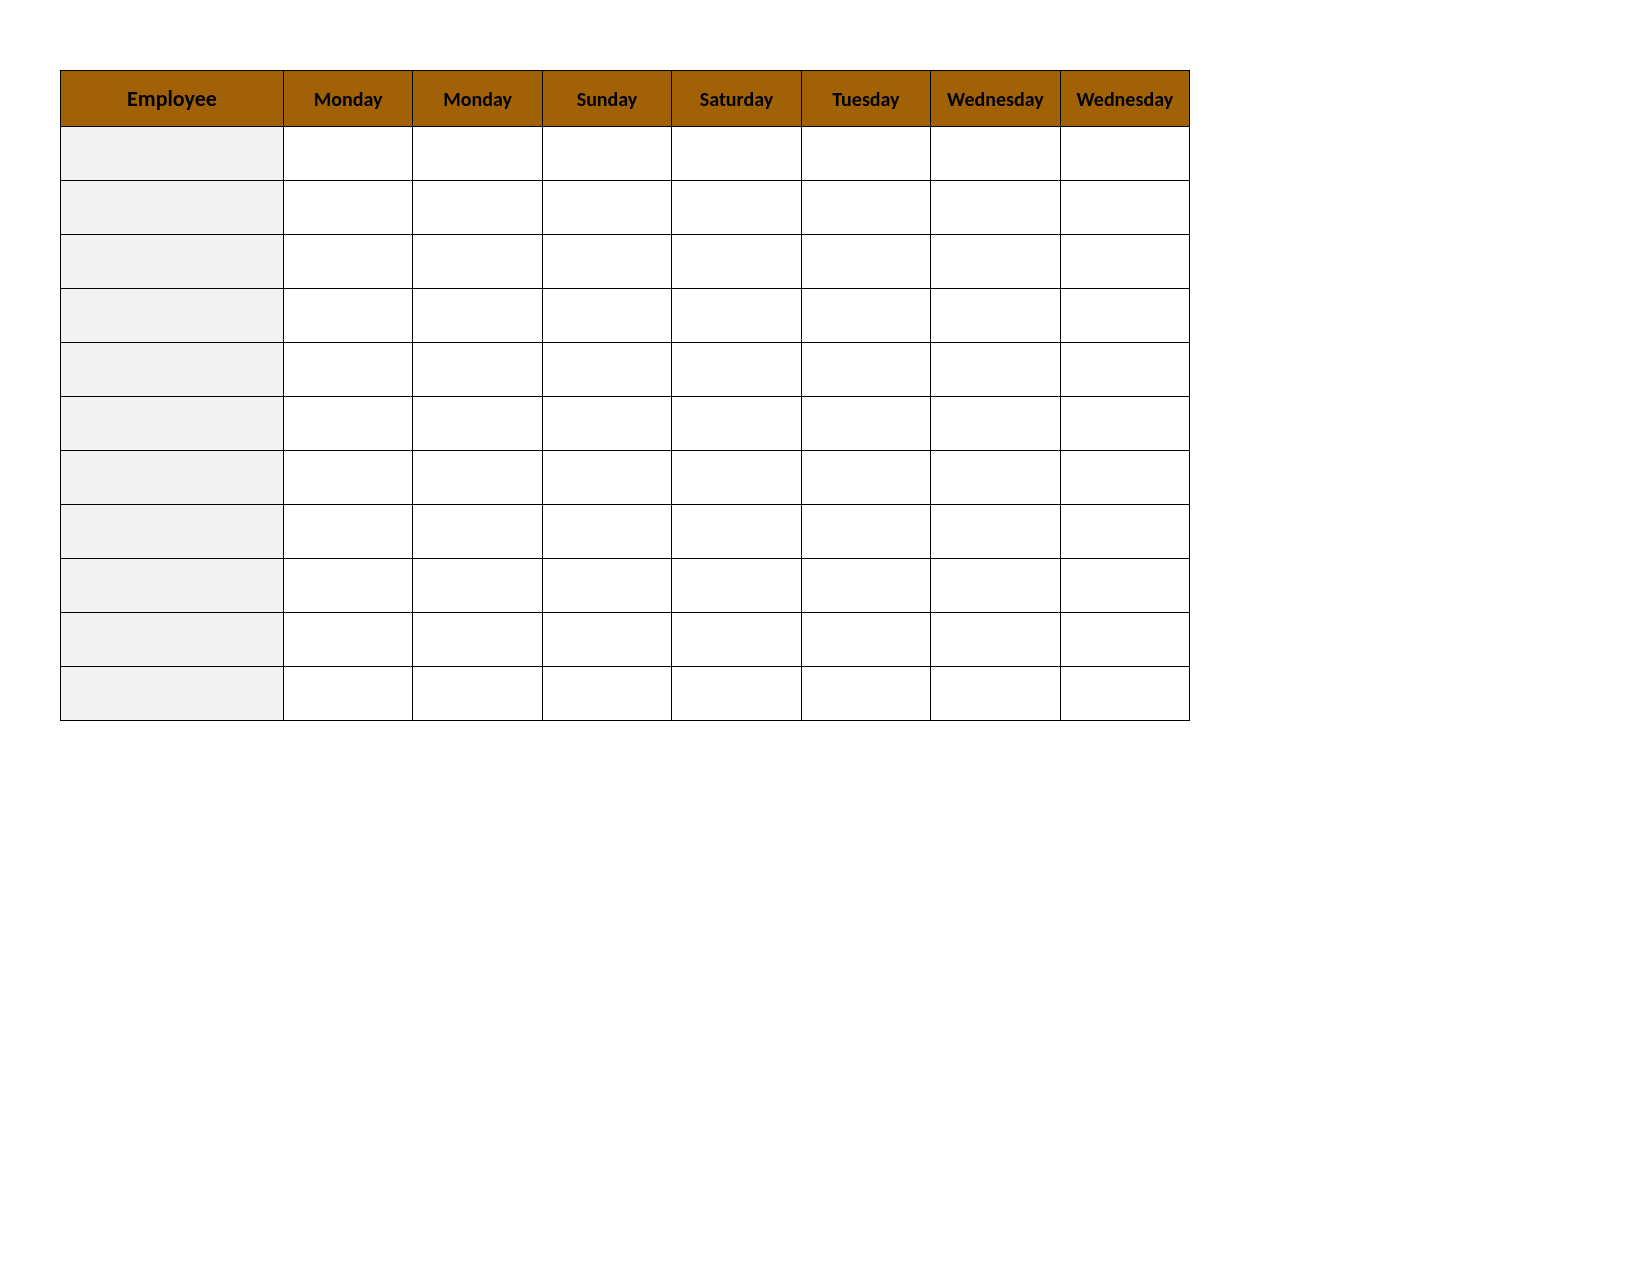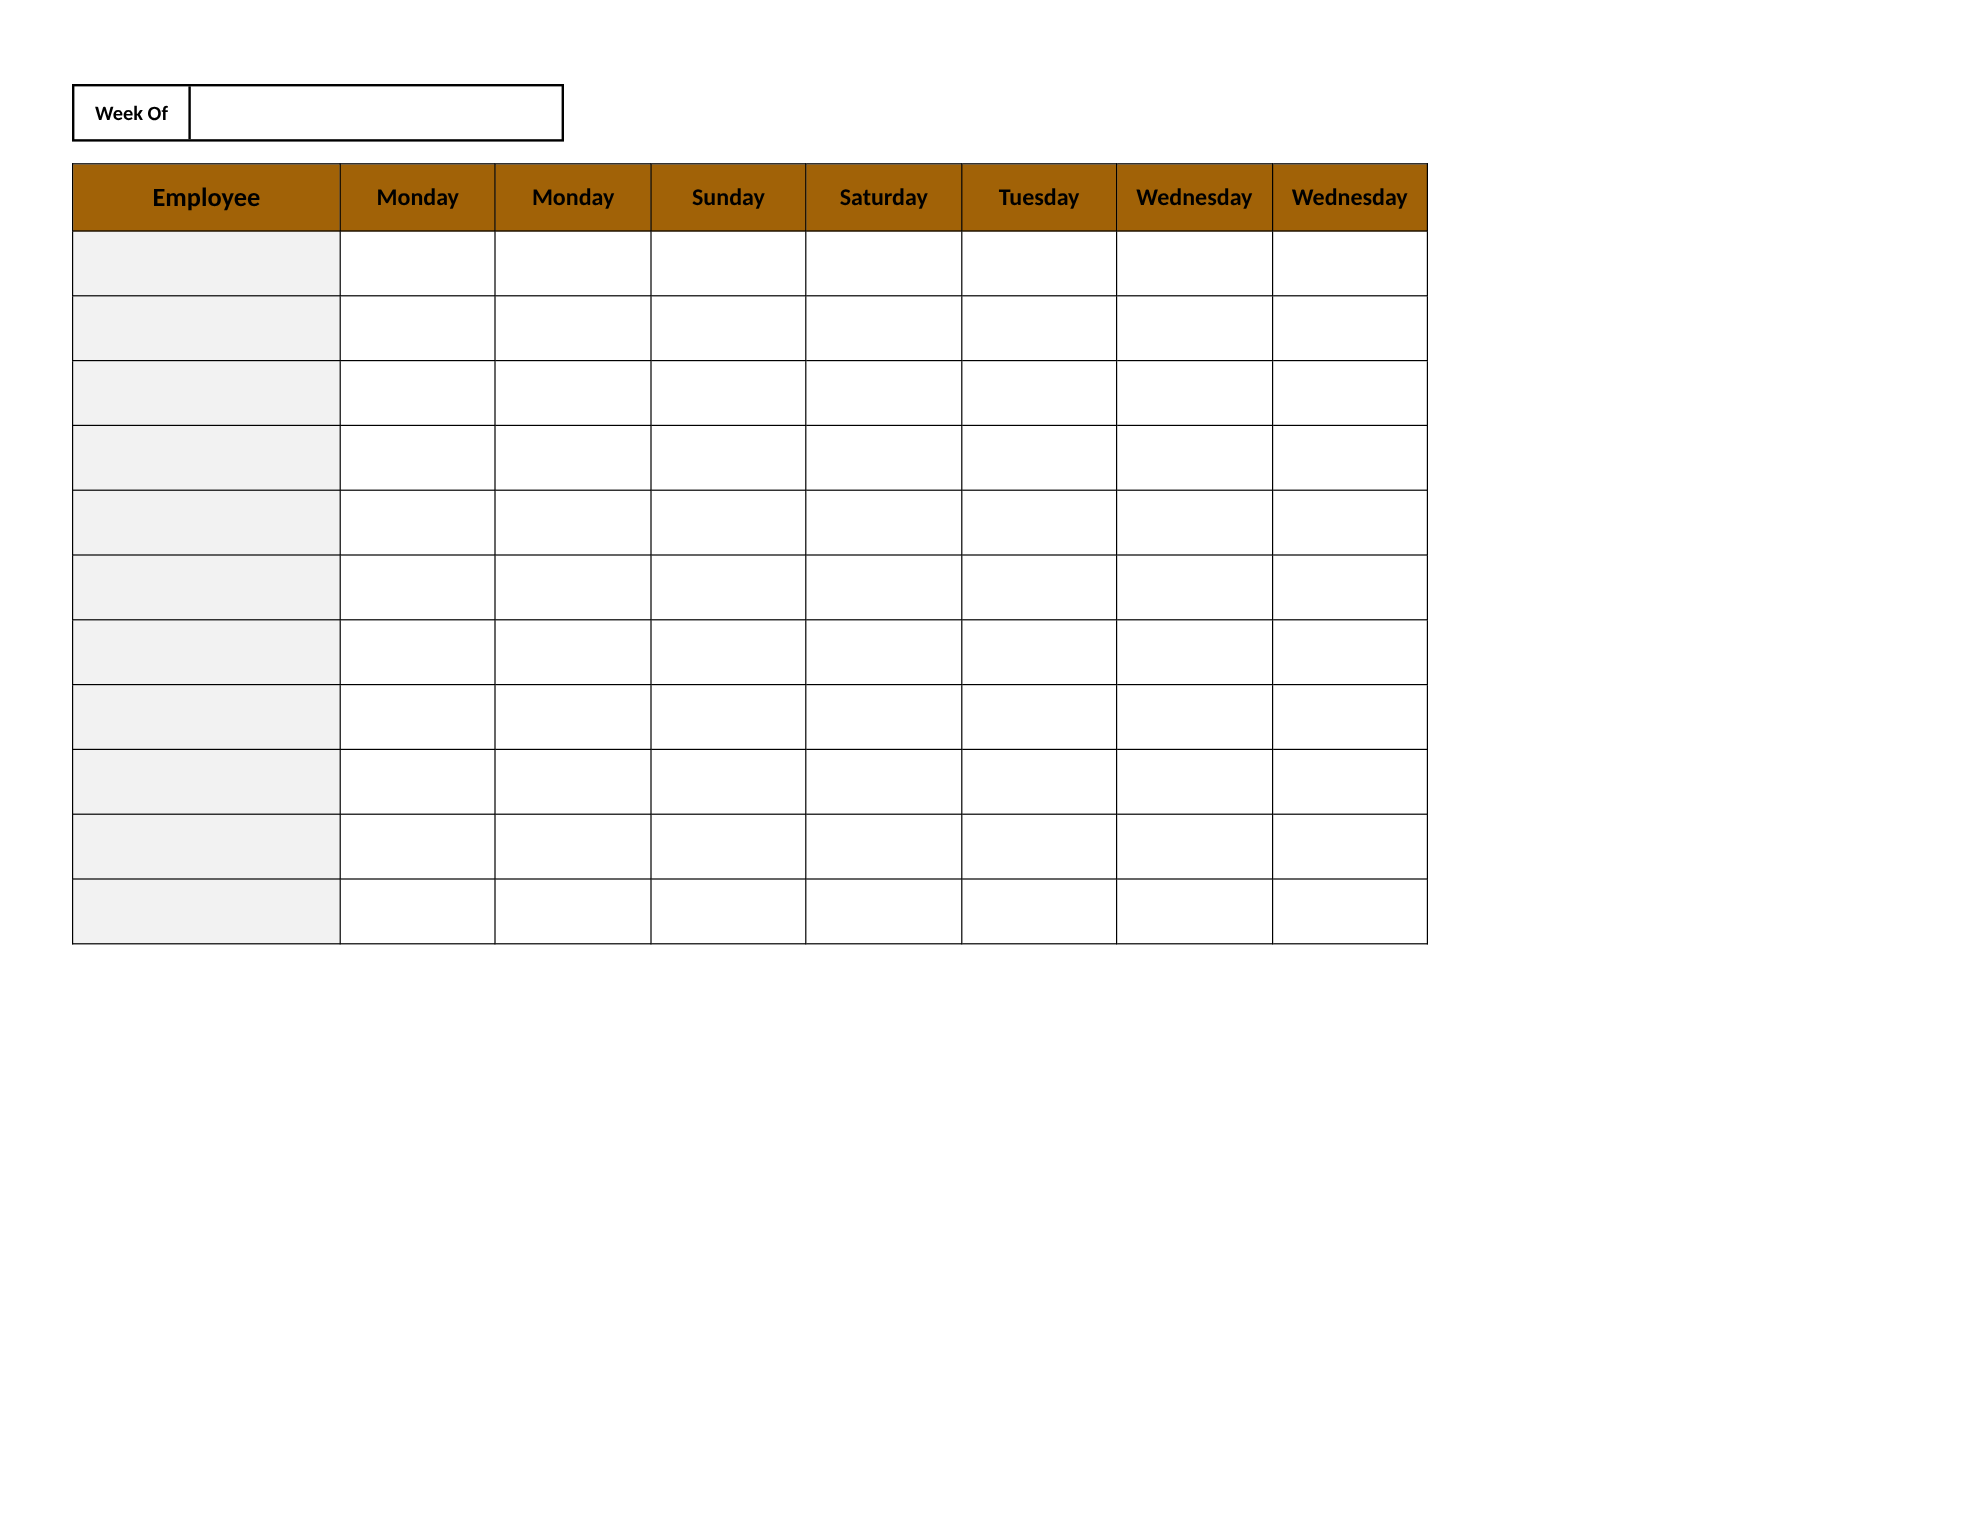--- a/index.html
+++ b/index.html
@@ -80,24 +80,20 @@
   }
   table.schedule td.day-cell {
     background: #ffffff;
   }
 </style>
 </head>
 <body>
 
 <div class="page">
 
-  <div class="week-of-wrap">
-    <div class="week-of-label">Week Of</div>
-    <div class="week-of-value"></div>
-  </div>
 
   <table class="schedule">
     <thead>
       <tr>
         <th class="emp-head">Employee</th>
         <th class="day-head">Monday</th>
         <th class="day-head">Monday</th>
         <th class="day-head">Sunday</th>
         <th class="day-head">Saturday</th>
         <th class="day-head">Tuesday</th>

